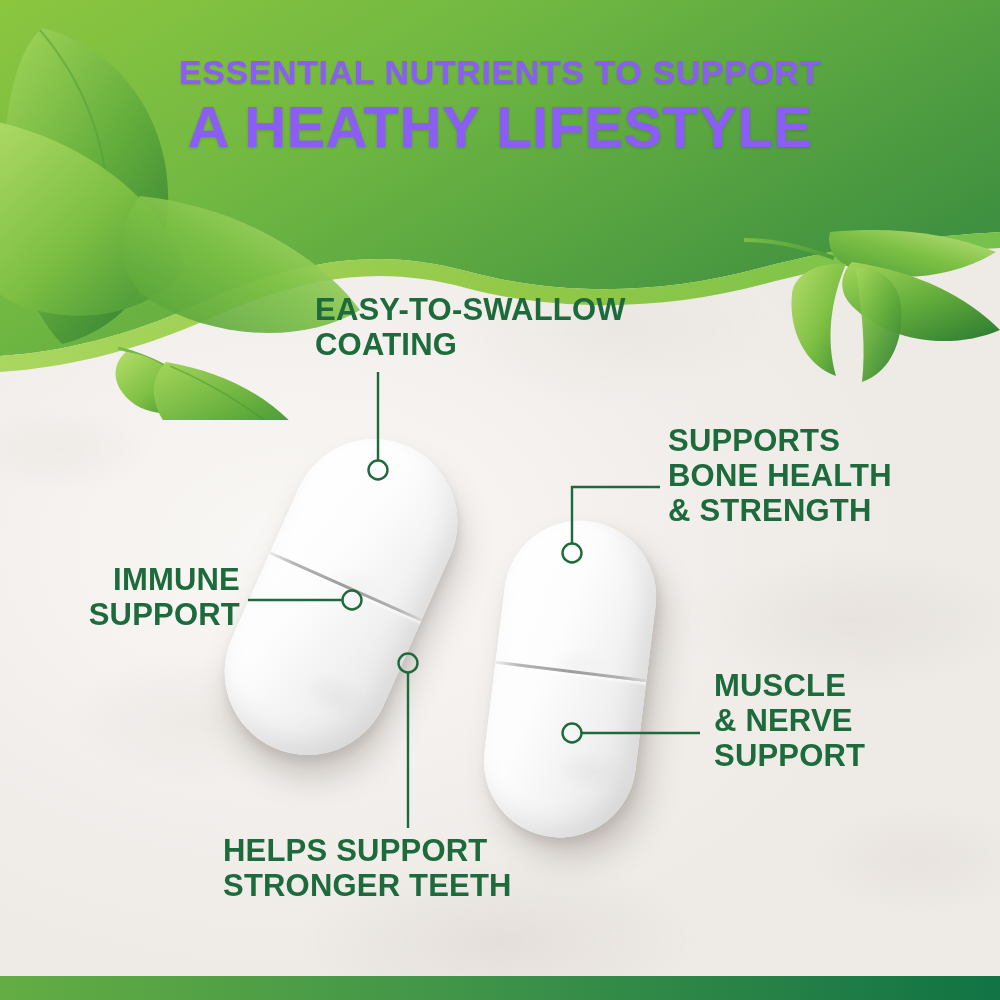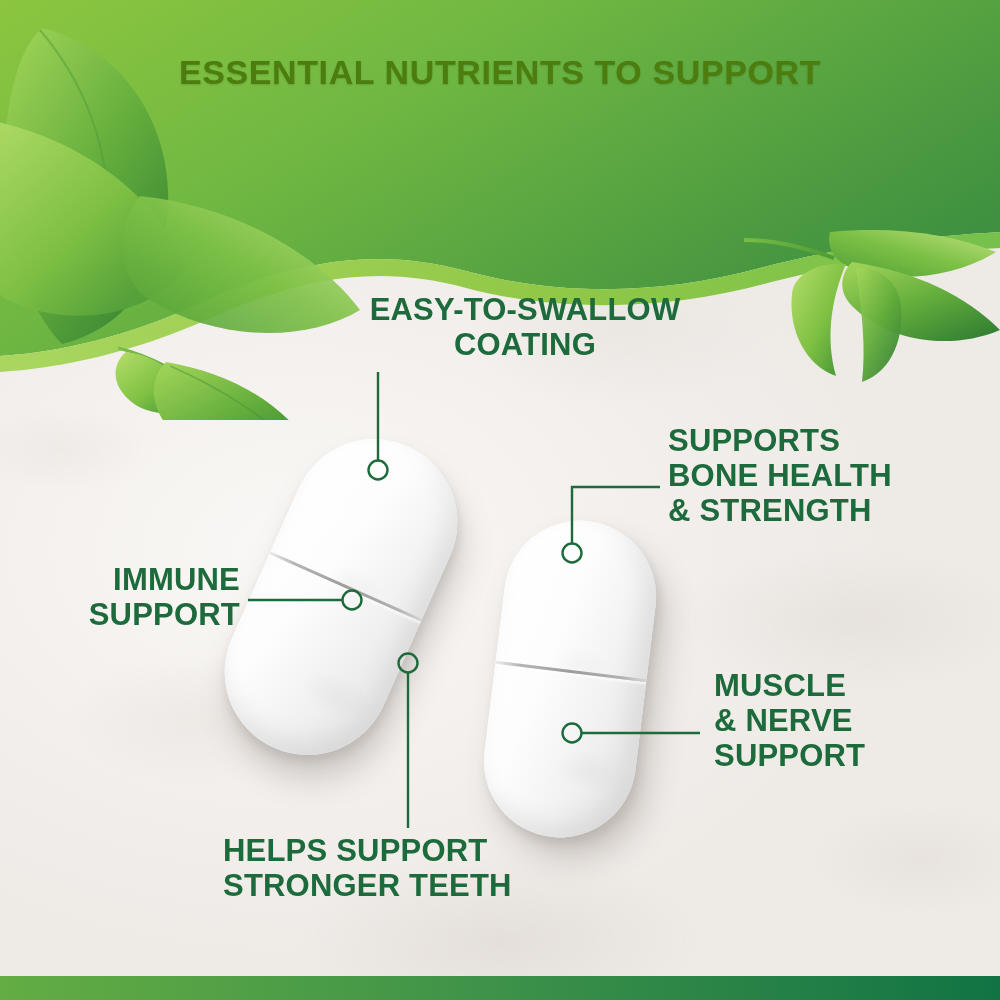--- a/index.html
+++ b/index.html
@@ -38,21 +38,21 @@
       radial-gradient(ellipse 160px 80px at 92% 86%, rgba(210,202,194,.40), rgba(210,202,194,0) 70%),
       radial-gradient(ellipse 130px 60px at 6%  45%, rgba(218,210,202,.35), rgba(218,210,202,0) 70%);
   }
 
   
   .header-wrap { position:absolute; left:0; top:0; width:1000px; height:420px; }
   .header-svg  { position:absolute; left:0; top:0; }
 
   .headline {
     position:absolute; left:0; top:52px; width:1000px;
-    text-align:center; color:#4d7c0f;
+    text-align:center; color:#8b5cf6;
     z-index:6; pointer-events:none;
   }
   .headline .l1 {
     display:block;
     font-size:34px; font-weight:700; letter-spacing:.6px;
     line-height:40px;
     text-shadow:0 1px 2px rgba(0,60,0,.18);
   }
   .headline .l2 {
     display:block;
@@ -203,20 +203,21 @@
         <path d="M846,264 C 830,302 826,340 836,376
                  C 806,366 788,330 792,294 C 794,274 818,262 846,264 Z" fill="url(#leafB)"></path>
         <path d="M856,268 C 862,312 866,348 862,382
                  C 892,372 906,336 900,300 C 896,280 876,266 856,268 Z" fill="url(#leafA)" opacity="0.95"></path>
         <path d="M834,258 C 800,246 774,240 744,240" stroke="url(#stemG)" stroke-width="4" fill="none"></path>
       </g>
     </svg>
 
     <div class="headline">
       <span class="l1">ESSENTIAL NUTRIENTS TO SUPPORT</span>
+      <span class="l2">A HEATHY LIFESTYLE</span>
     </div>
   </div>
 
   <div class="pill pill-left">
     <div class="grain"></div>
     <div class="score" style="top:152px;"></div>
   </div>
 
   <div class="pill pill-right">
     <div class="grain"></div>
@@ -236,21 +237,21 @@
       <circle cx="352" cy="600" r="9.5"></circle>
 
       <path d="M582,733 L700,733"></path>
       <circle cx="572" cy="733" r="9.5"></circle>
 
       <path d="M408,673 L408,828"></path>
       <circle cx="408" cy="663" r="9.5"></circle>
     </g>
   </svg>
 
-  <div class="callout left-align" style="left:315px; top:292px; width:420px;text-align:center;">EASY-TO-SWALLOW
+  <div class="callout left-align" style="left:315px; top:292px; width:420px;">EASY-TO-SWALLOW
 COATING</div>
 
   <div class="callout left-align" style="left:668px; top:423px; width:330px;">SUPPORTS
 BONE HEALTH
 &amp; STRENGTH</div>
 
   <div class="callout right-align" style="left:0px; top:562px; width:240px;padding-left:33px;">IMMUNE
 SUPPORT</div>
 
   <div class="callout left-align" style="left:714px; top:668px; width:280px;">MUSCLE

